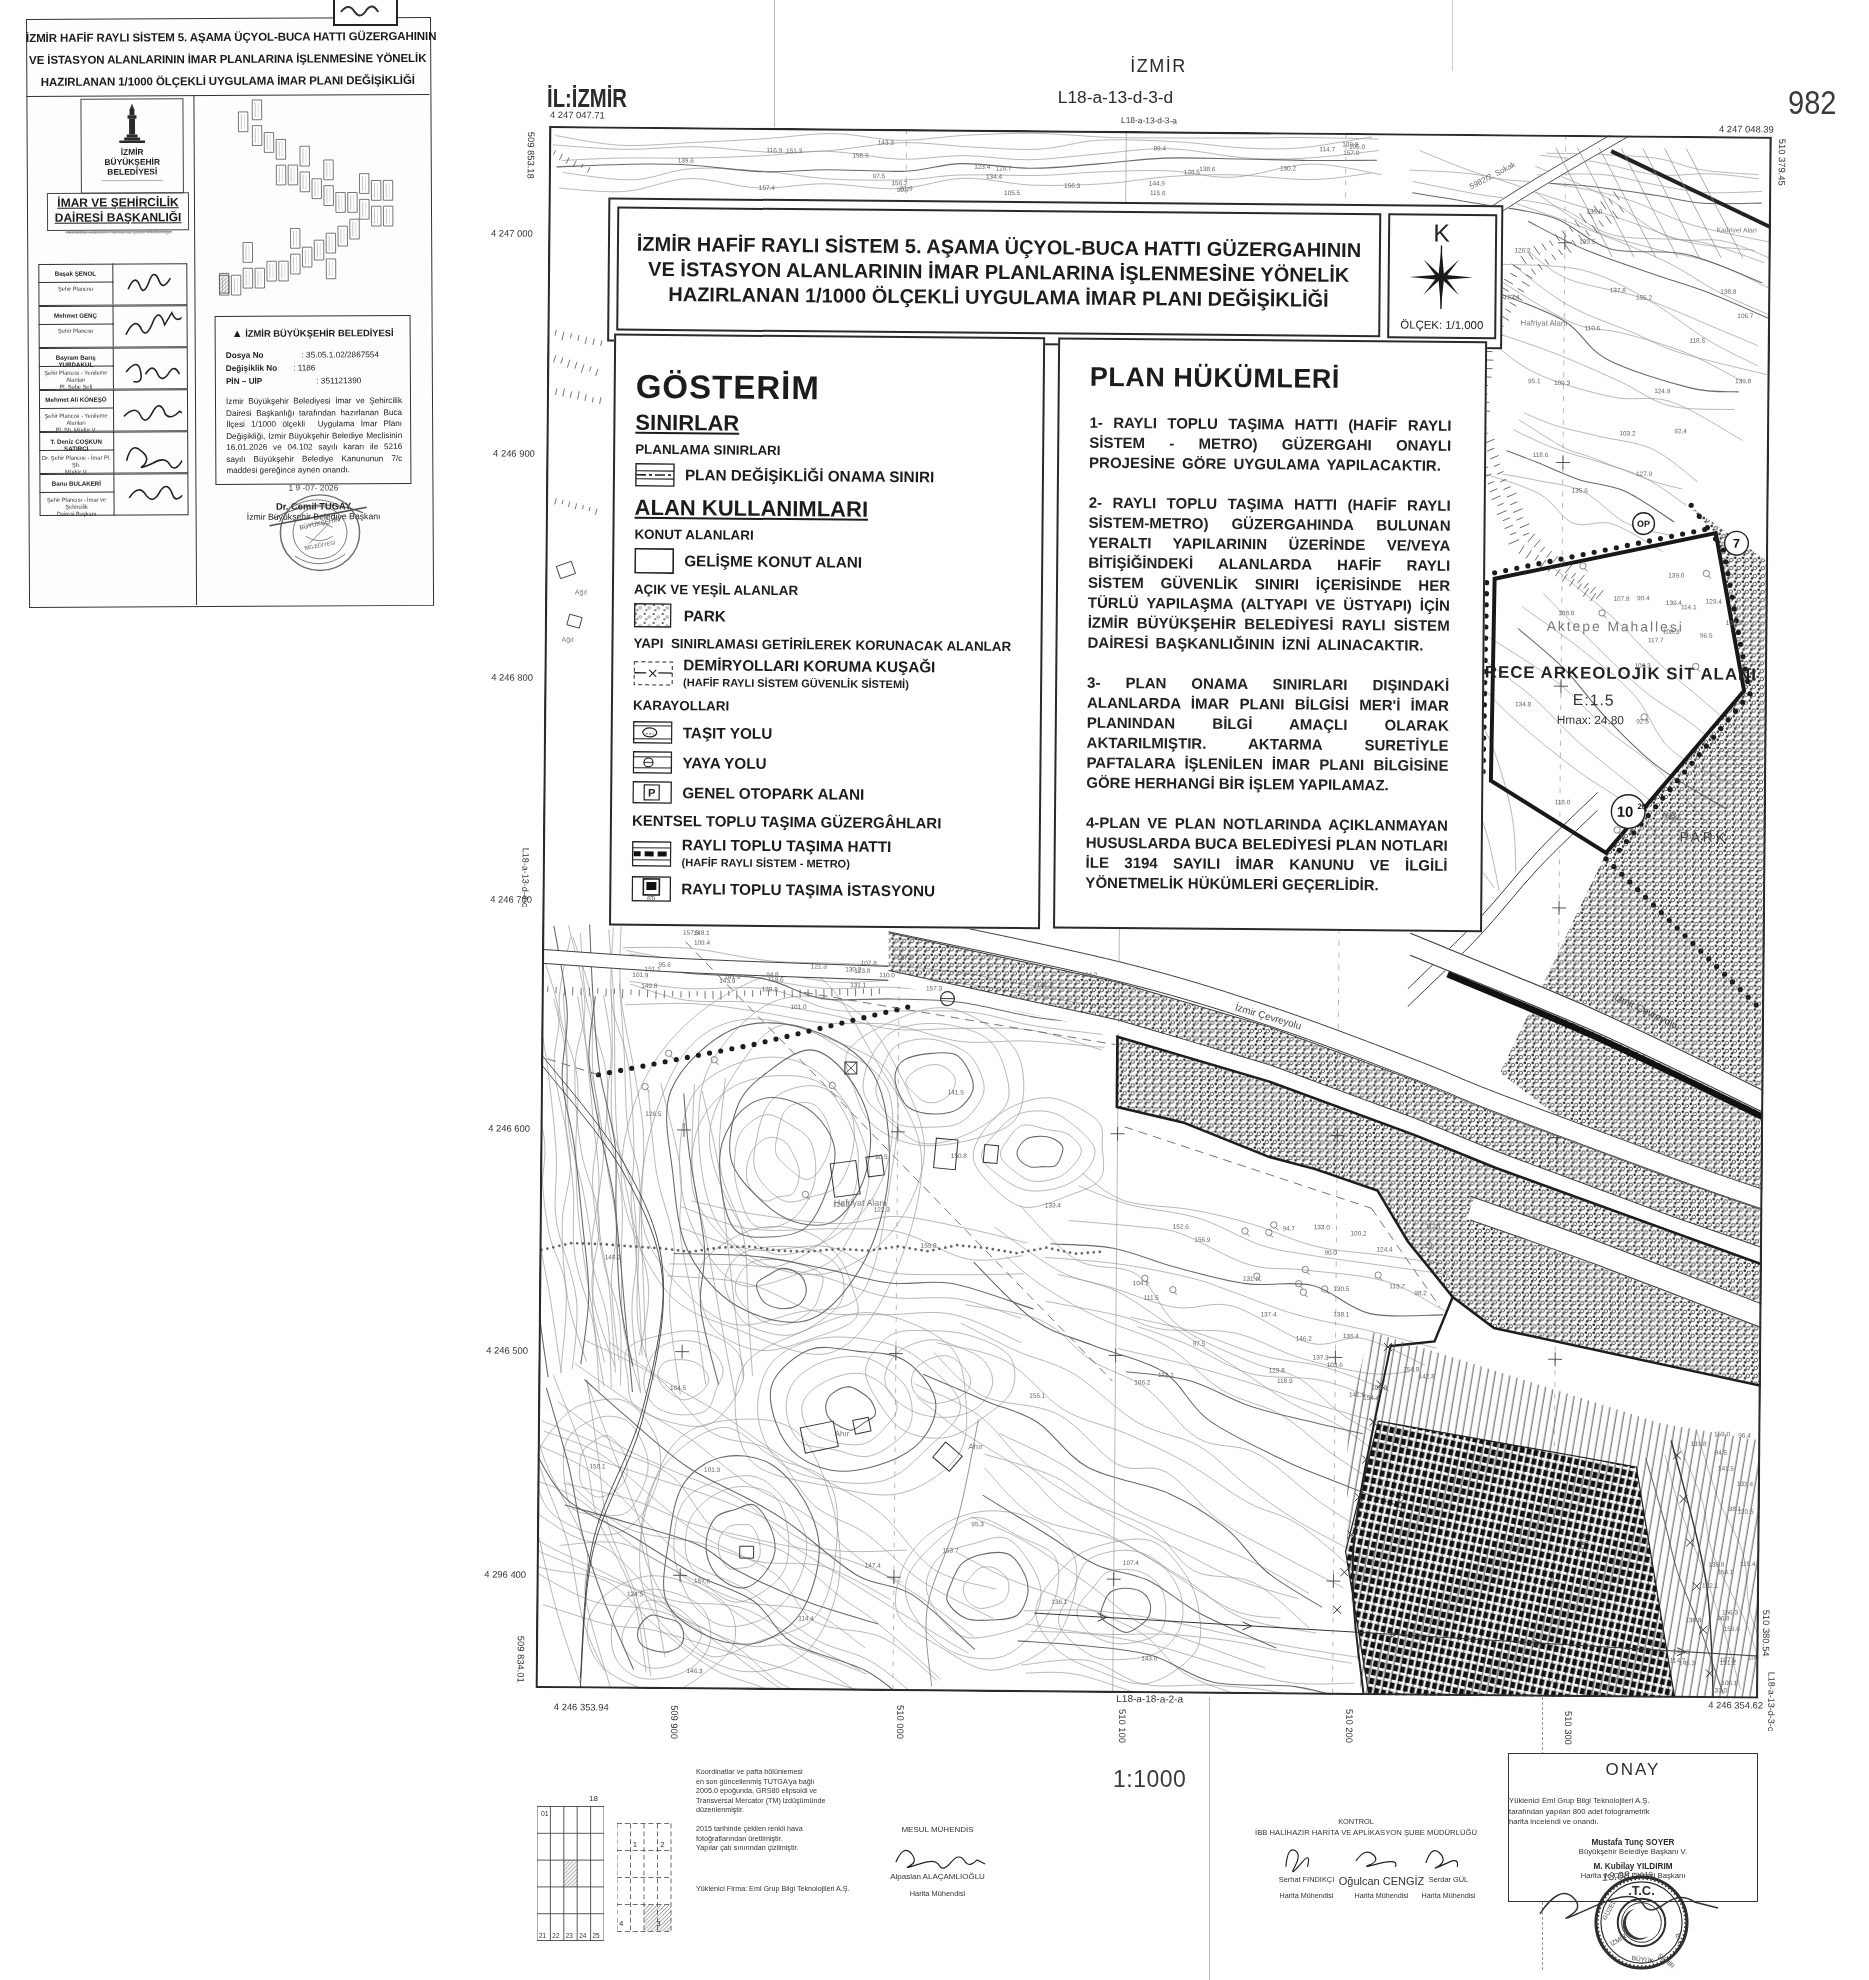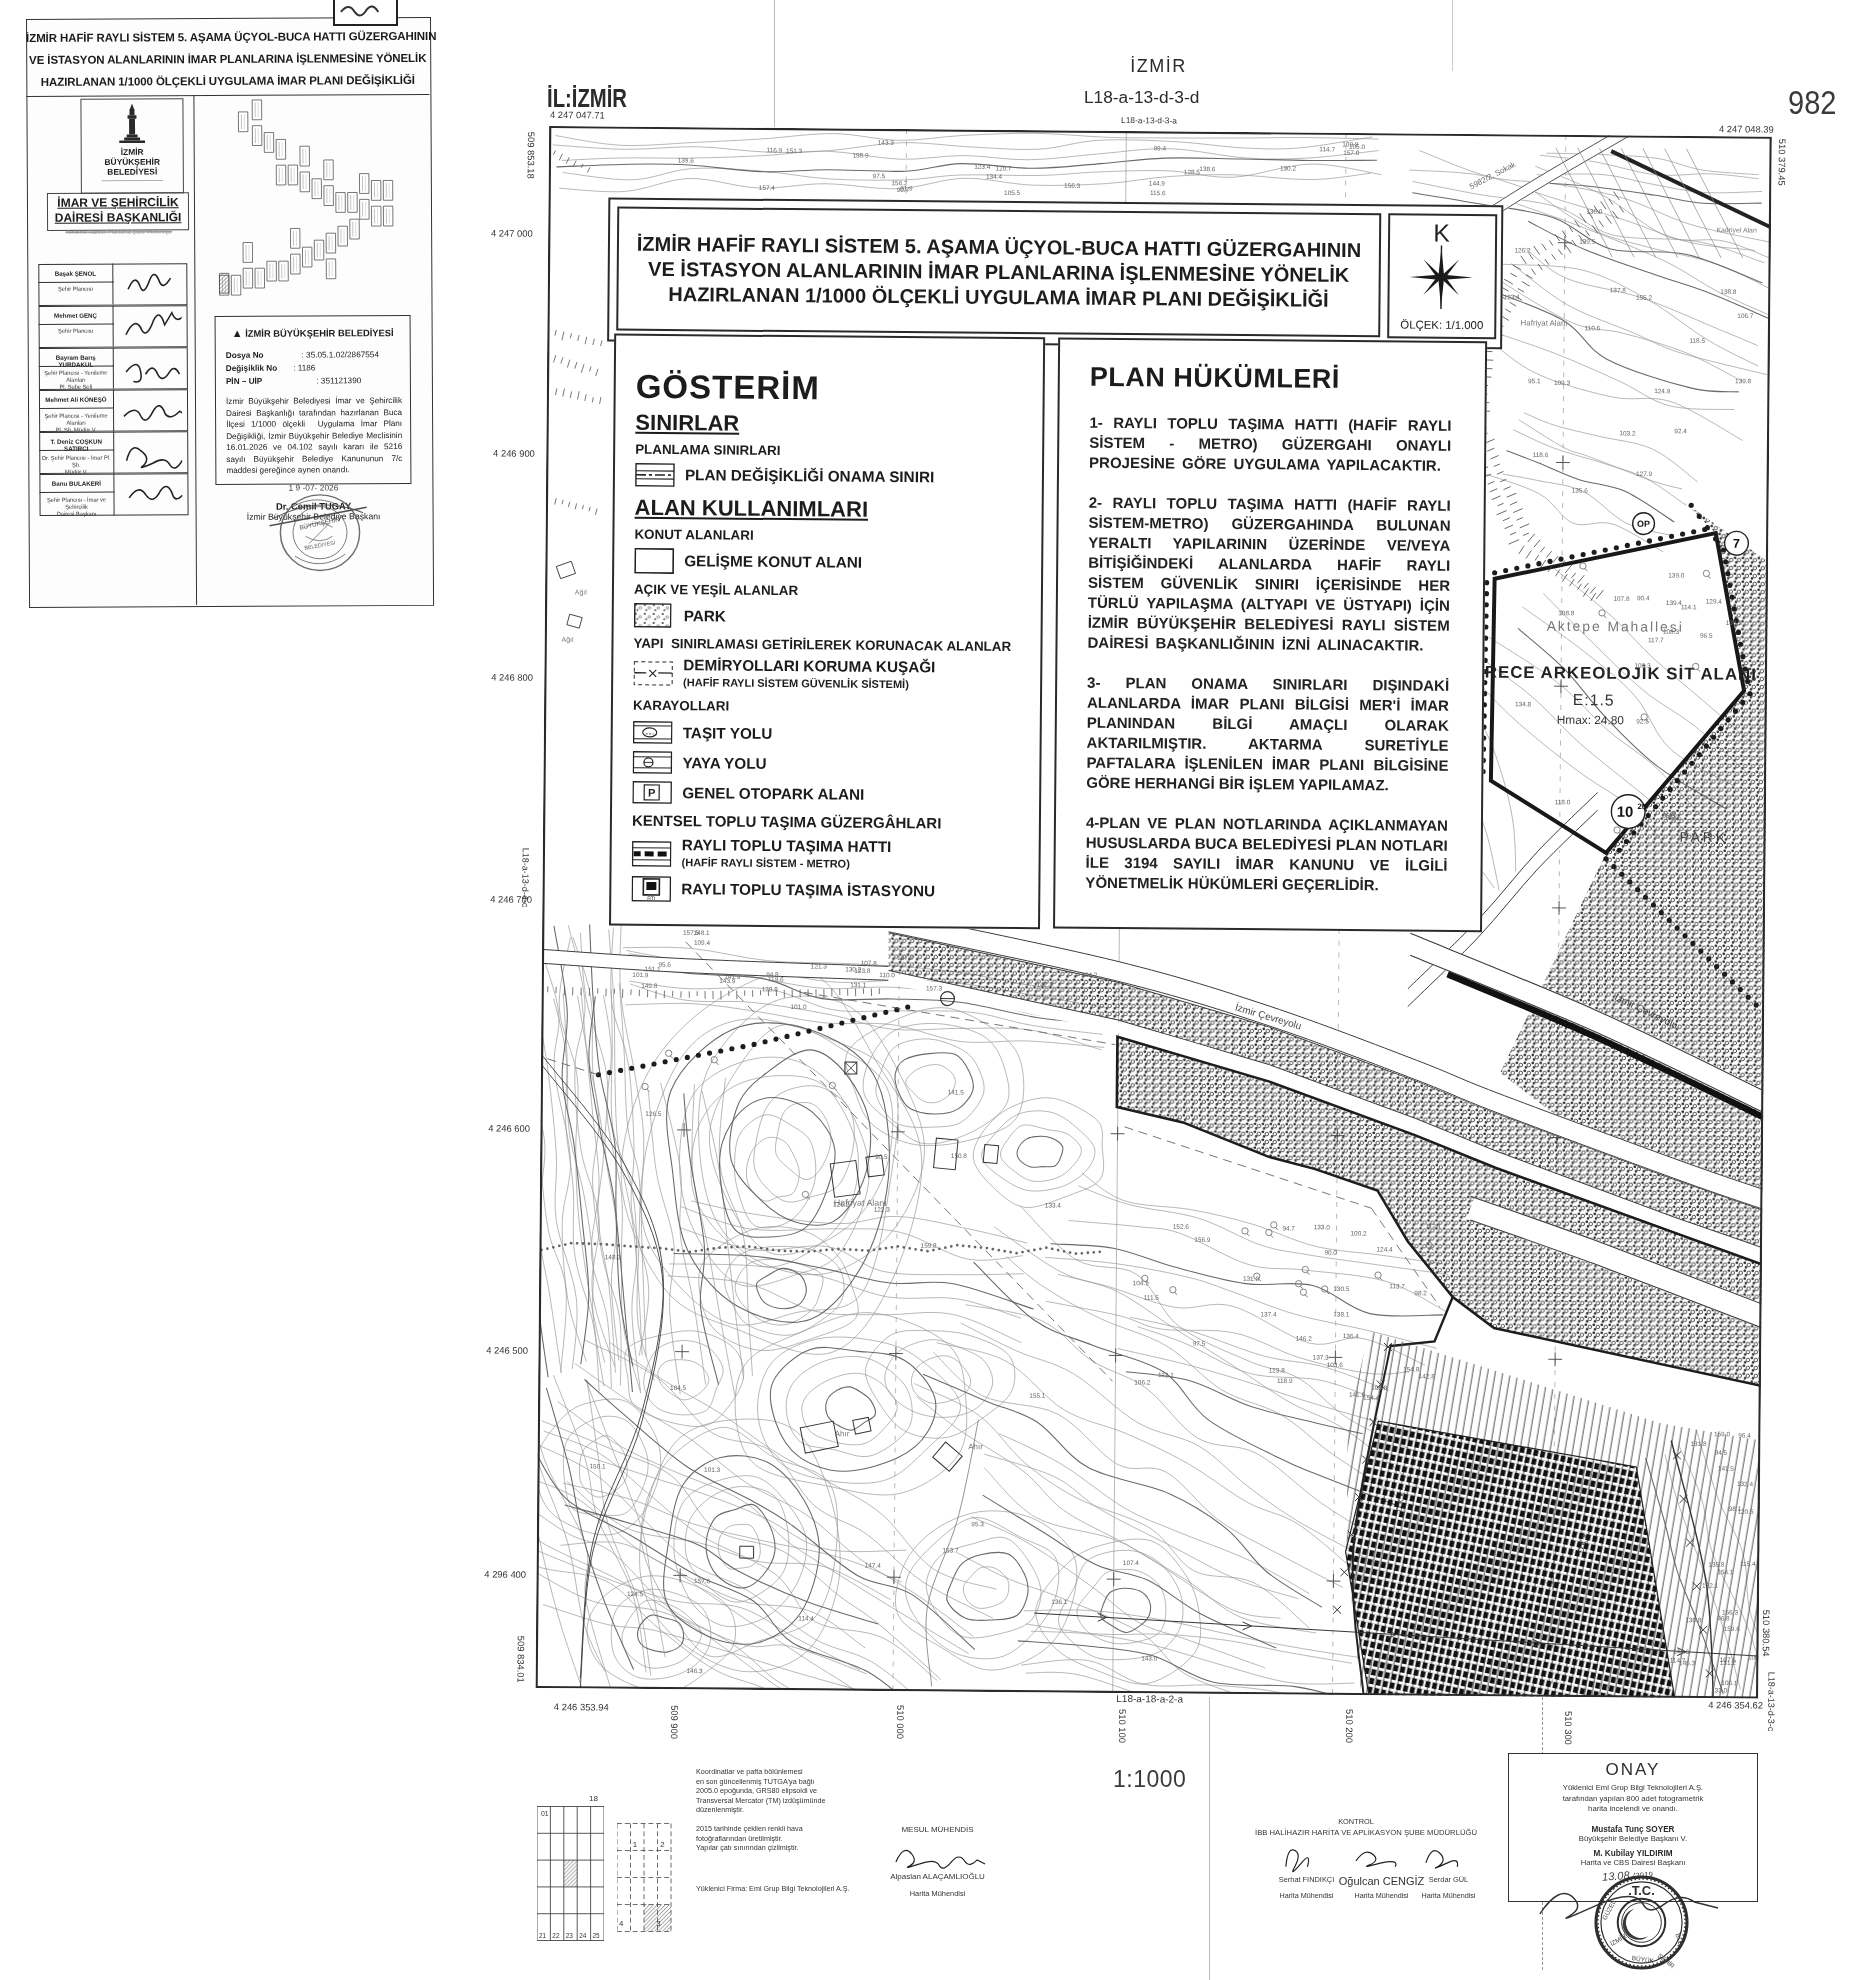--- a/index.html
+++ b/index.html
@@ -1136,21 +1136,21 @@
     <div style="position:absolute;left:1173px;top:1563px;font-size:9.4px;color:#333;white-space:nowrap">4 246 354.62</div>
     <div style="position:absolute;left:1236px;top:1473px;transform:rotate(90deg);transform-origin:left top;font-size:9.4px;color:#333;white-space:nowrap">510 380.54</div>
     <div style="position:absolute;left:1241px;top:1535px;transform:rotate(90deg);transform-origin:left top;font-size:9px;color:#333;white-space:nowrap">L18-a-13-d-3-c</div>
     <div style="position:absolute;left:572px;top:-16px;font-size:8.4px;color:#333;white-space:nowrap">L18-a-13-d-3-a</div>
   </div>
 <div style="position:absolute;left:333px;top:-8px;width:61px;height:30px;border:2.5px solid #222;background:#fff"><svg width="57" height="26" viewBox="0 0 58 26">
       <path d="M6,18 q8,-10 14,0 q6,8 12,-2 q6,-8 12,2" stroke="#333" stroke-width="2" fill="none"></path>
     </svg></div>
 <div style="position:absolute;left:547px;top:83px;font-size:26px;color:#2b2b2b;font-weight:bold;transform:scaleX(0.78);transform-origin:0 0">İL:İZMİR</div>
 <div style="position:absolute;left:1084px;top:56px;width:149px;text-align:center;font-size:18px;color:#2b2b2b;letter-spacing:1.5px">İZMİR</div>
-<div style="position:absolute;left:1084px;top:87px;width:149px;text-align:left;font-size:17.3px;color:#2b2b2b">L18-a-13-d-3-d</div>
+<div style="position:absolute;left:1041px;top:87px;width:149px;text-align:center;font-size:17.3px;color:#2b2b2b">L18-a-13-d-3-d</div>
 <div style="position:absolute;left:1788px;top:84px;font-size:33px;color:#3a3a3a;transform:scaleX(0.88);transform-origin:0 0">982</div>
 <div style="position:absolute;left:774px;top:0;width:1px;height:127px;background:#bbb"></div>
 <div style="position:absolute;left:1452px;top:0;width:1px;height:71px;background:#ccc"></div>
 <div style="position:absolute;left:1209px;top:1697px;width:1px;height:283px;background:#bbb"></div>
 <div style="position:absolute;left:1542px;top:1697px;width:0;height:273px;border-left:1px dashed #999"></div>
 <div style="position:absolute;left:537px;top:1806px;width:67px;height:135px"><svg width="67" height="136" viewBox="0 0 68 137">
       <defs>
         <pattern id="hidx2" width="4" height="4" patternUnits="userSpaceOnUse">
           <path d="M0,4 L4,0" stroke="#555" stroke-width="0.7"></path>
         </pattern>
@@ -1214,21 +1214,21 @@
   </svg>
 <div style="position:absolute;left:1337px;top:1875px;width:89px;text-align:center;font-size:11px;color:#333">Oğulcan CENGİZ</div>
 <div style="position:absolute;left:1337px;top:1891px;width:89px;text-align:center;font-size:7.2px;color:#333">Harita Mühendisi</div>
 <svg style="position:absolute;left:1420px;top:1837px" width="55" height="36" viewBox="0 0 56 36">
     <path d="M6,26 q6,-18 14,-10 q8,8 -2,14 q-8,4 10,-4 q12,-6 10,4" stroke="#222" stroke-width="1.2" fill="none"></path>
   </svg>
 <div style="position:absolute;left:1404px;top:1875px;width:89px;text-align:center;font-size:7.4px;color:#333">Serdar GÜL</div>
 <div style="position:absolute;left:1404px;top:1891px;width:89px;text-align:center;font-size:7.2px;color:#333">Harita Mühendisi</div>
 <div style="position:absolute;left:1508px;top:1753px;width:250px;height:149px;border:1.5px solid #333;box-sizing:border-box;background:#fff">
     <div style="text-align:center;font-size:17px;color:#2e2e2e;letter-spacing:2px;margin-top:6px">ONAY</div>
-    <div style="text-align:center;font-size:7.7px;color:#333;line-height:10.5px;margin-top:3px">Yüklenici Eml Grup Bilgi Teknolojileri A.Ş.<br>tarafından yapılan 800 adet fotogrametrik<br>harita incelendi ve onandı.</div>
+    <div style="text-align:left;font-size:7.7px;color:#333;line-height:10.5px;margin-top:16px">Yüklenici Eml Grup Bilgi Teknolojileri A.Ş.<br>tarafından yapılan 800 adet fotogrametrik<br>harita incelendi ve onandı.</div>
     <div style="text-align:center;font-size:8.2px;color:#2b2b2b;margin-top:10px;font-weight:bold">Mustafa Tunç SOYER</div>
     <div style="text-align:center;font-size:7.7px;color:#333">Büyükşehir Belediye Başkanı V.</div>
     <div style="text-align:center;font-size:8.2px;color:#2b2b2b;margin-top:6px;font-weight:bold">M. Kubilay YILDIRIM</div>
     <div style="text-align:center;font-size:7.7px;color:#333">Harita ve CBS Dairesi Başkanı</div>
   </div>
 <div style="position:absolute;left:1602px;top:1869px;font-size:11px;color:#444;transform:rotate(-4deg);font-style:italic">13.08.<span style="font-size:8px">/2019</span></div>
 <svg style="position:absolute;left:1530px;top:1874px" width="198" height="50" viewBox="0 0 200 50">
     <path d="M10,40 q20,-30 34,-16 q10,10 -4,18 q-14,8 26,-10 q40,-18 48,-2 q6,12 22,0 q16,-12 30,-2 l24,6" stroke="#333" stroke-width="1.5" fill="none"></path>
   </svg>
 <div style="position:absolute;left:1592px;top:1873px;width:99px;height:99px"><svg width="99" height="99" viewBox="0 0 100 100">

